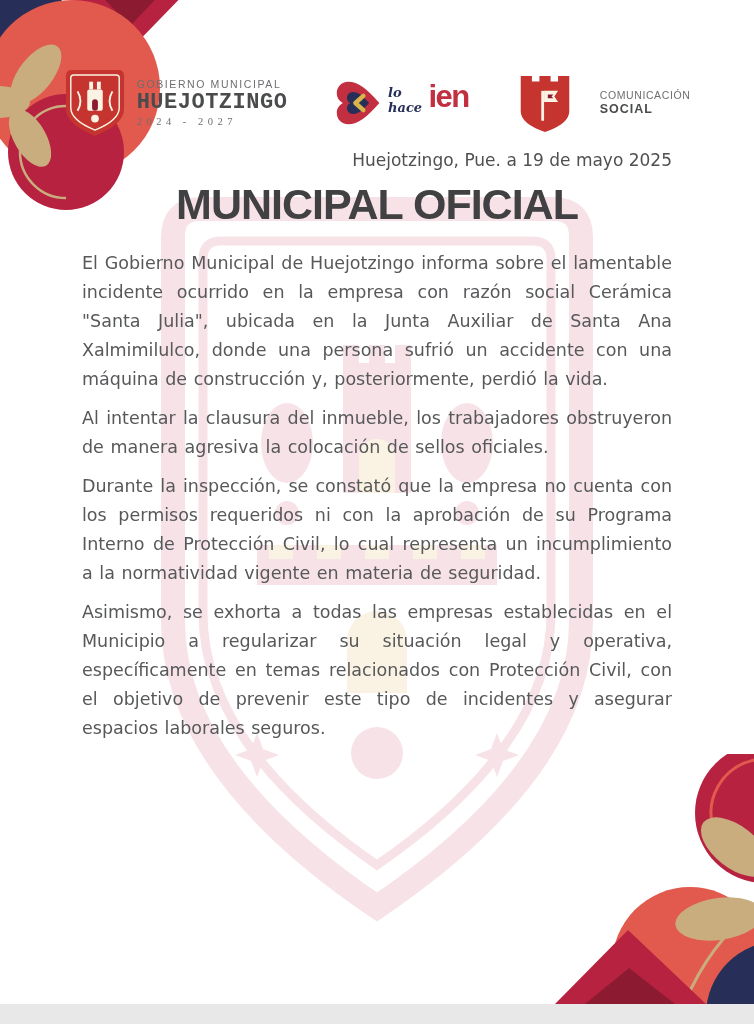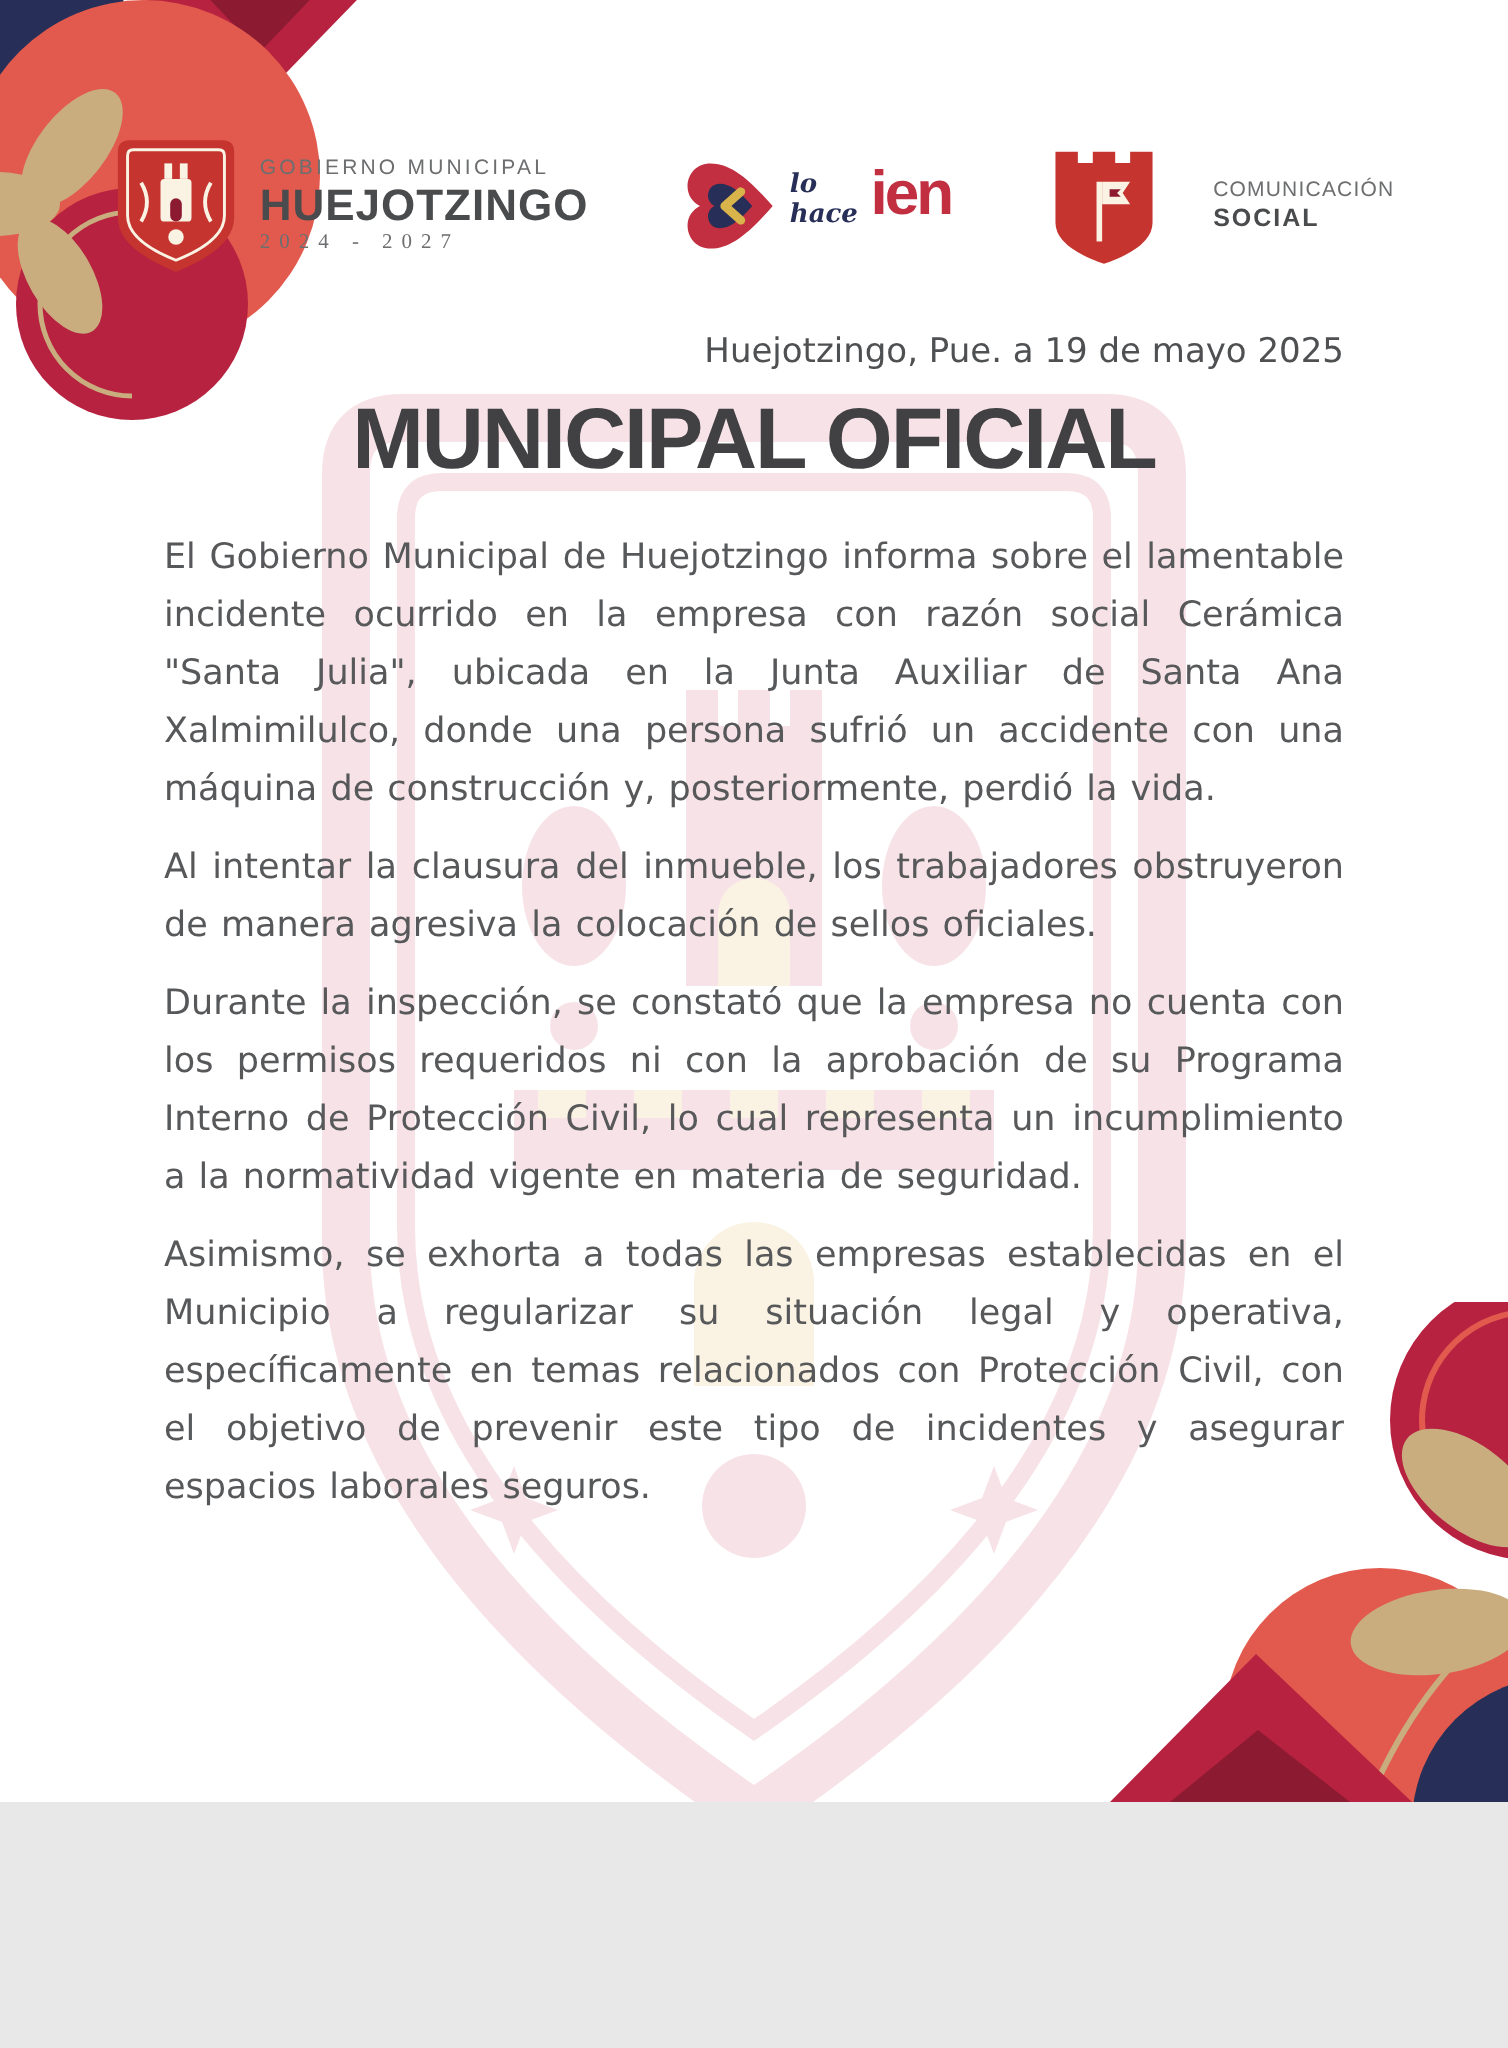--- a/index.html
+++ b/index.html
@@ -3,21 +3,21 @@
 <meta charset="utf-8">
 <style>
   :root{
     --crimson:#b72240; --dark-red:#8c1b31; --salmon:#e25a4d; --navy:#272f58;
     --gold:#c9ad7e; --logo-red:#c5342f; --heart-red:#c22f41;
     --text-gray:#57585a; --title-gray:#414042; --divider-gray:#ababab;
     --label-gray:#6d6e70; --watermark-pink:#f7e3e7; --watermark-cream:#faf3e3;
   }
   html,body{margin:0;padding:0;background:#e8e8e8;}
   .page{
-    position:relative; width:754px; height:901px; margin:0 auto;
+    position:relative; width:754px; height:1004px; margin:0 auto;
     background:#ffffff; overflow:hidden;
     font-family:"DejaVu Sans", sans-serif;
   }
   
   .watermark{position:absolute; left:137px; top:193px; width:480px; height:735px; z-index:0;}
   .deco-tl{position:absolute; left:0; top:0; width:250px; height:215px; z-index:1;}
   .deco-br{position:absolute; right:0; bottom:0; width:220px; height:250px; z-index:1;}
   .f-crimson{fill:var(--crimson);} .f-darkred{fill:var(--dark-red);}
   .f-salmon{fill:var(--salmon);}  .f-navy{fill:var(--navy);}
   .f-gold{fill:var(--gold);}      .f-logored{fill:var(--logo-red);}
@@ -29,32 +29,32 @@
   
   .content{position:relative; z-index:2; padding:0 82px;}
   .logos{
     margin-top:64px; height:78px;
     display:flex; justify-content:center; align-items:center; gap:24px;
   }
   .vdiv{width:2px; height:64px; background:var(--divider-gray);}
   .logo-muni{display:flex; align-items:center; gap:11px;}
   .muni-text{display:flex; flex-direction:column; line-height:1.15;}
   .muni-line1{font-family:"Liberation Sans",sans-serif; font-size:10.5px; letter-spacing:1.6px; color:var(--label-gray); white-space:nowrap;}
-  .muni-line2{font-family:Liberation Sans, sans-serif; font-size:22px; font-weight:700; letter-spacing:0.5px; color:#4a4b4d; white-space:nowrap;}
+  .muni-line2{font-family:Liberation Mono, monospace; font-size:22px; font-weight:700; letter-spacing:0.5px; color:#4a4b4d; white-space:nowrap;}
   .muni-line3{font-family:Liberation Serif, serif; font-size:10.5px; letter-spacing:4.5px; color:var(--label-gray); white-space:nowrap; margin-top:1px;}
   .logo-bien{display:flex; align-items:center;}
   .bien-text{display:flex; flex-direction:row; margin-left:-9px; margin-top:-6px;}
   .bien-script{font-family:"DejaVu Serif",serif; font-style:italic; font-weight:700; font-size:13px; color:var(--navy); margin-left:12px;}
   .bien-word{font-family:"Liberation Sans",sans-serif; font-weight:700; font-size:31px; letter-spacing:-1.5px; color:var(--heart-red); line-height:0.78;}
   .logo-social{display:flex; align-items:center; gap:27px;}
   .social-text{display:flex; flex-direction:column; line-height:1.25;}
   .social-line1{font-family:"Liberation Sans",sans-serif; font-size:10.5px; letter-spacing:0.6px; color:var(--label-gray); white-space:nowrap;}
   .social-line2{font-family:"Liberation Sans",sans-serif; font-size:12.5px; font-weight:700; letter-spacing:1px; color:#4a4b4d;}
   .date{
-    margin-top:24px; text-align:right;
+    margin-top:8px; text-align:right;
     font-size:17px; color:#4f5052;
   }
   .title{
     margin:10px 0 0; text-align:center;
     font-family:"Liberation Sans",sans-serif; font-size:43px; font-weight:700;
     letter-spacing:-1px; color:var(--title-gray);
   }
   .bodytext{margin-top:20px;}
   .bodytext p{
     margin:0 0 10px; font-size:17.5px; line-height:29px;

